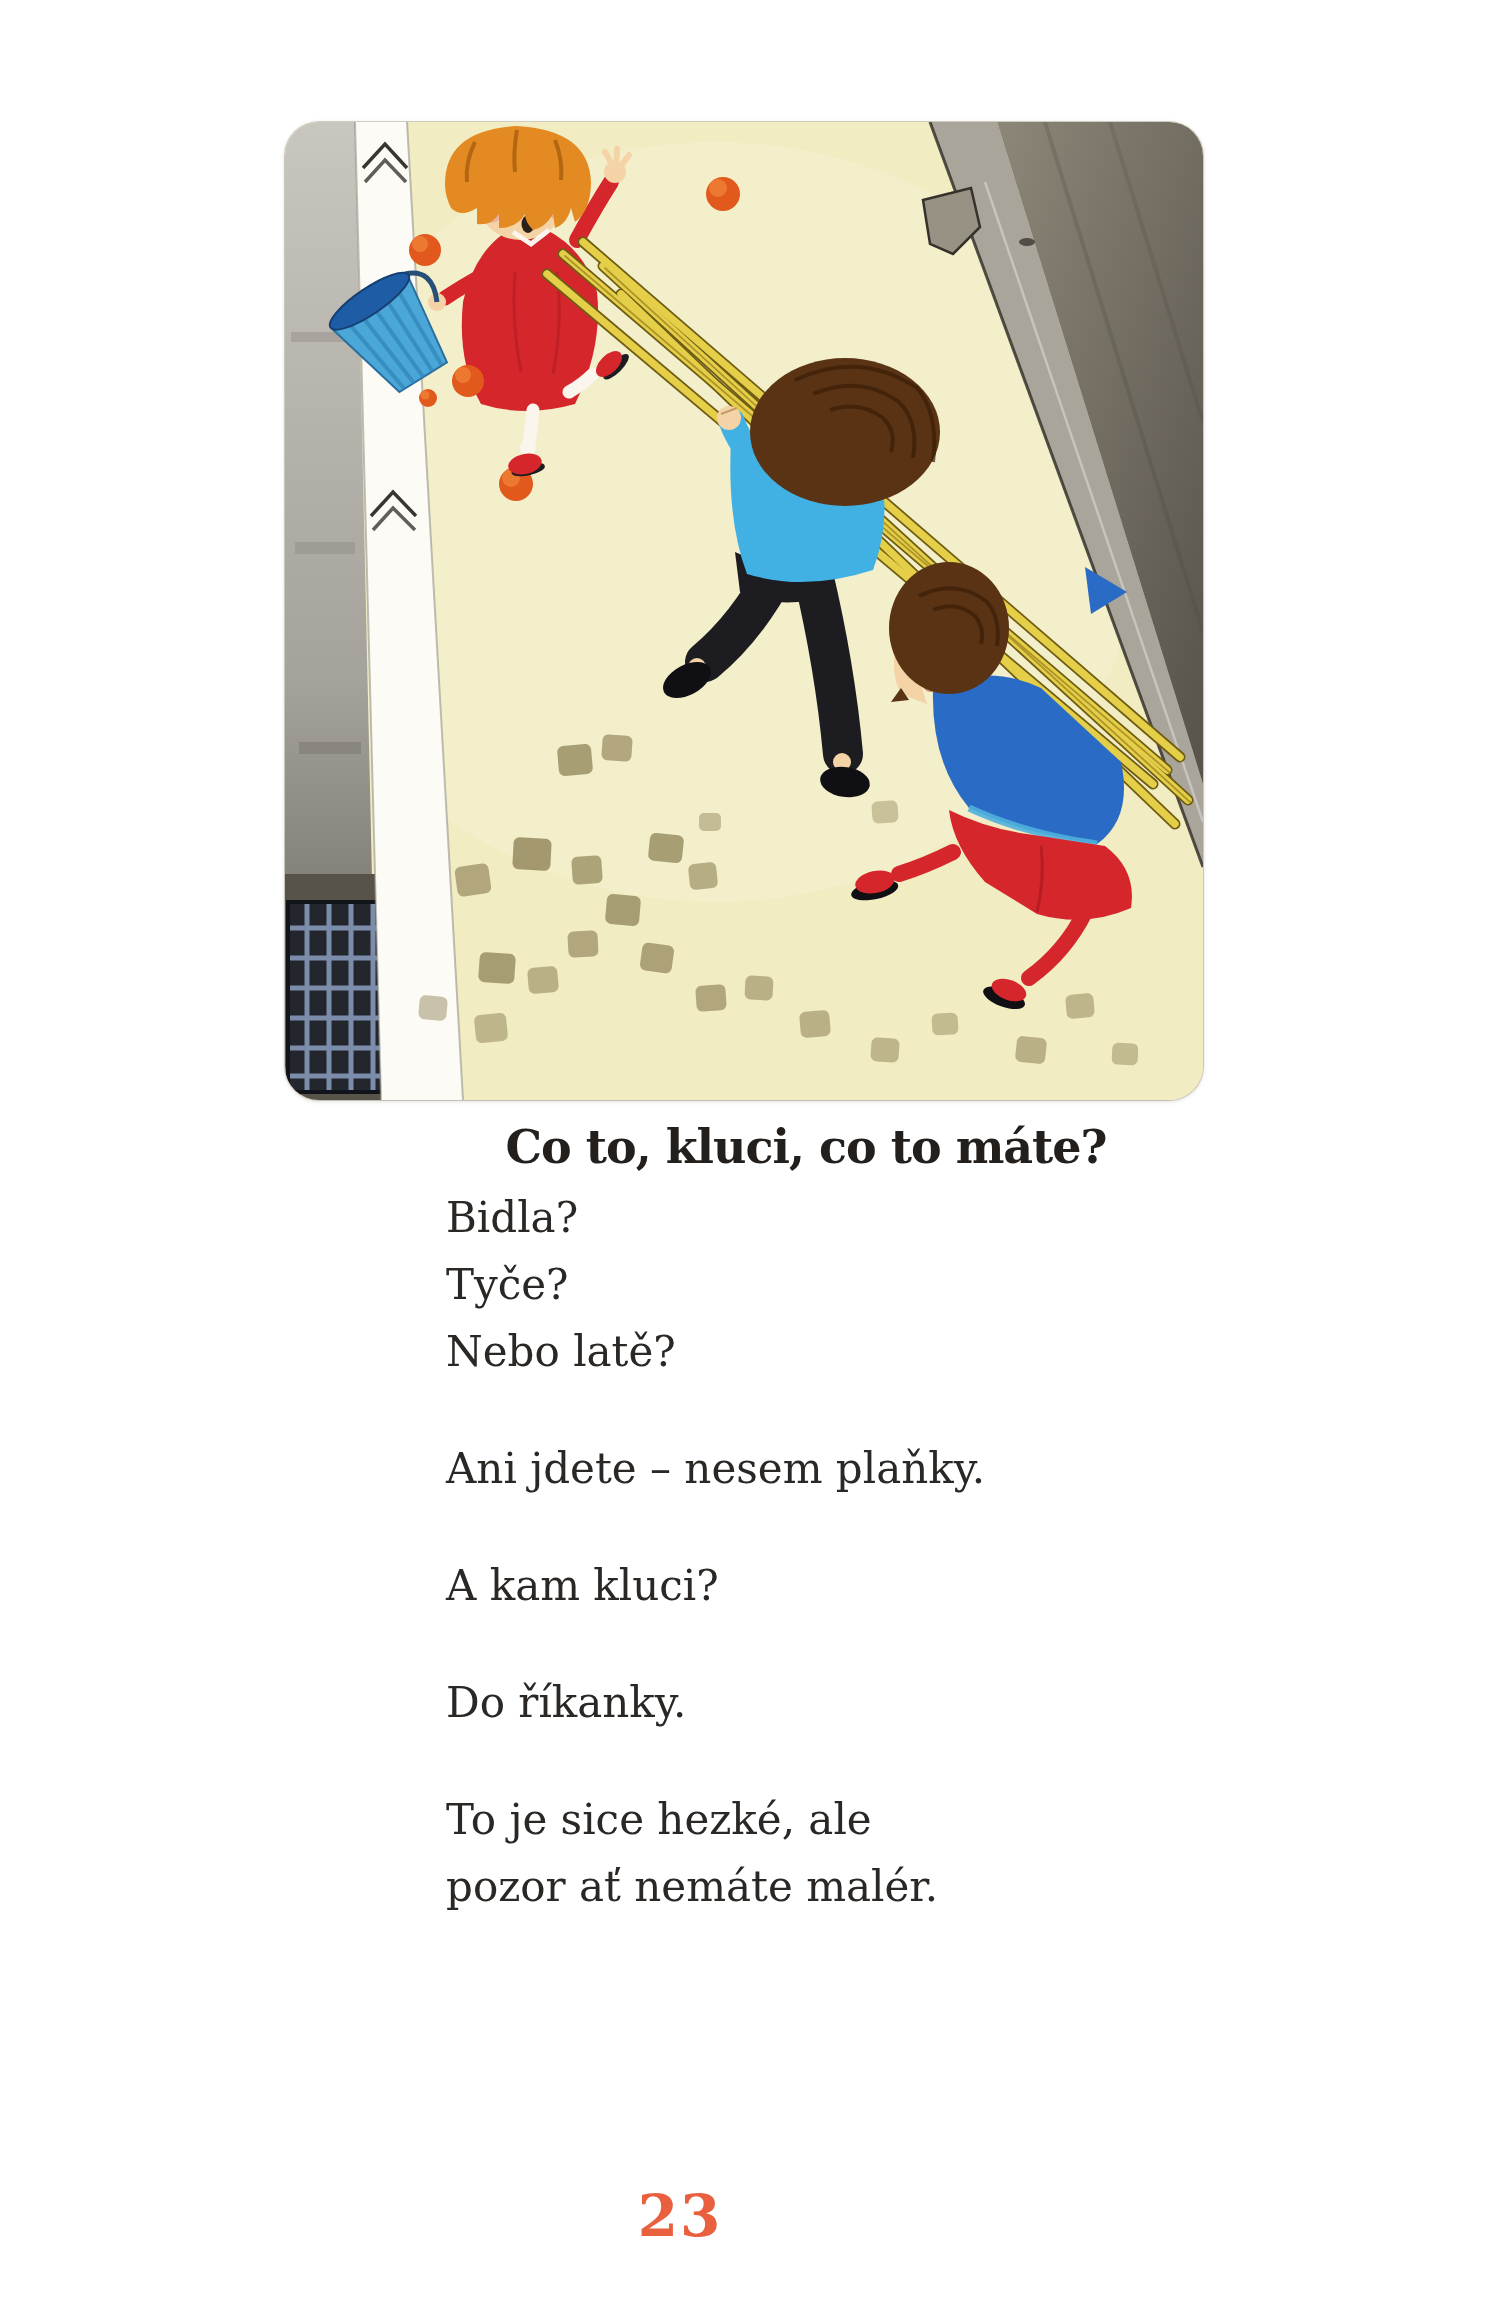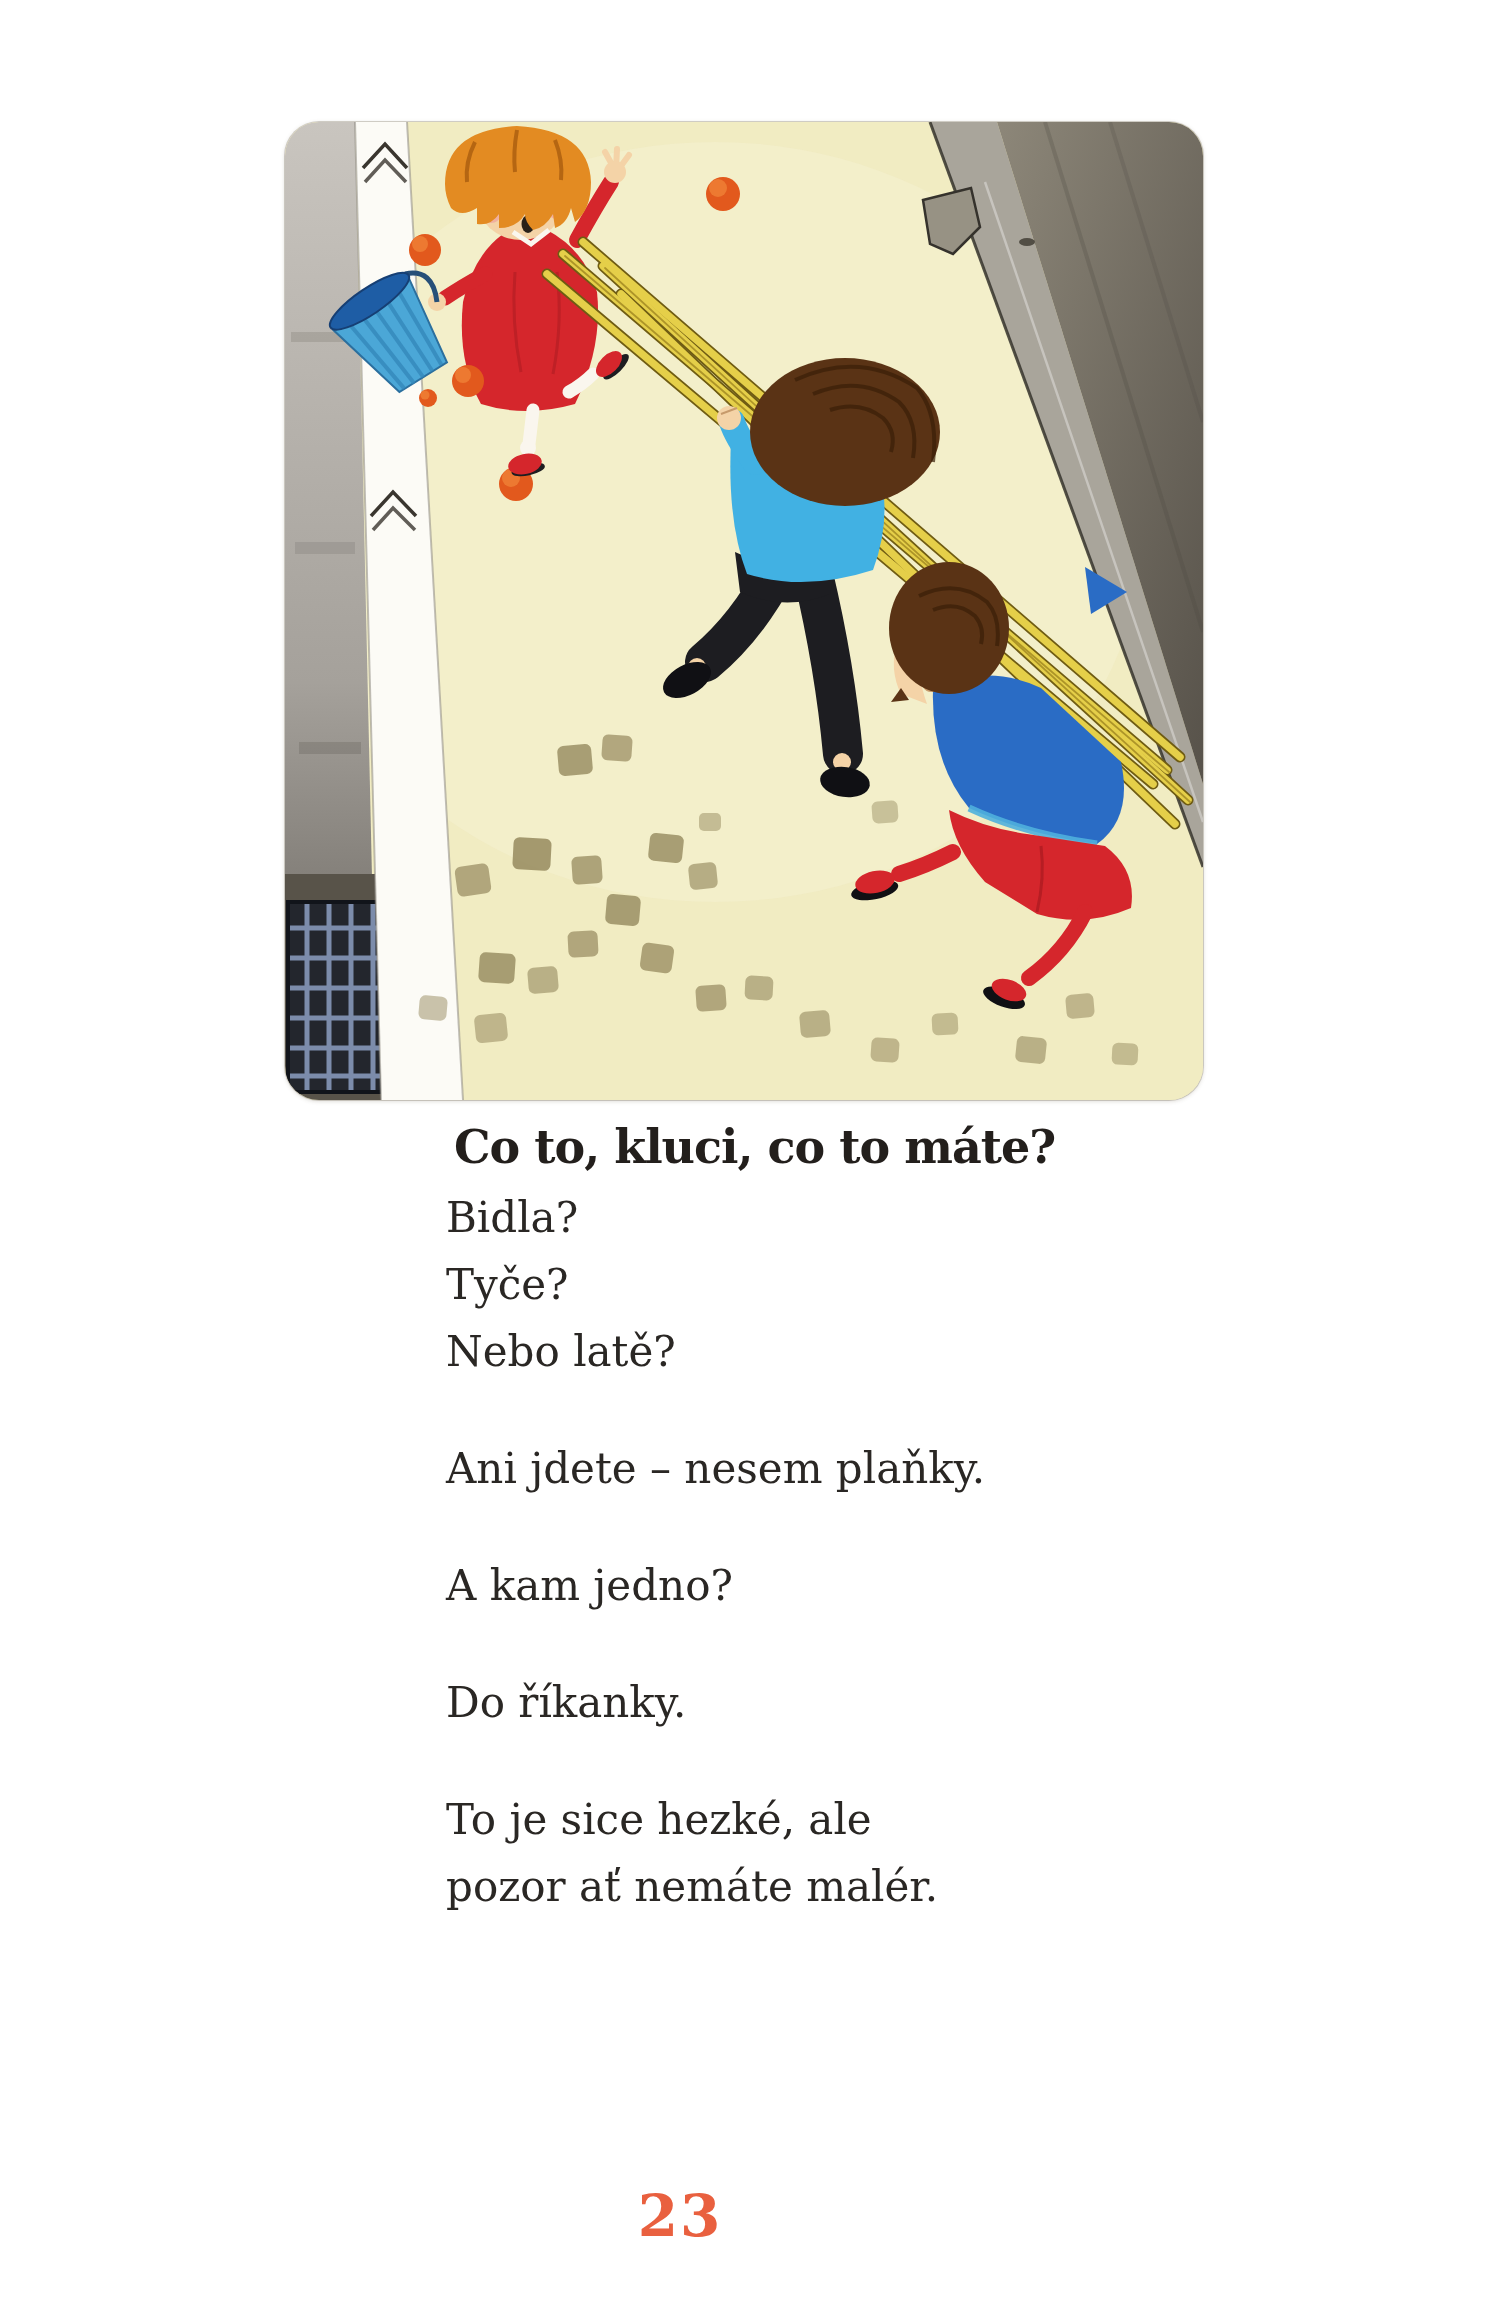--- a/index.html
+++ b/index.html
@@ -15,21 +15,21 @@
     box-shadow:0 0 0 1px rgba(110,100,80,.28), 0 1px 4px rgba(90,80,60,.25);
     background:var(--street);
   }
   .illustration-wrap svg{display:block;width:100%;height:100%;}
   .poem{
     position:absolute;left:438px;top:1118px;width:720px;
     color:var(--ink,#231f1c);
   }
   .poem-title{
     font-size:46px;font-weight:800;letter-spacing:-1px;
-    line-height:58px;margin:0 0 8px 16px;color:var(--ink,#231f1c);
+    line-height:58px;margin:0 0 8px 16px;color:var(--ink,#231f1c);text-align:center;
   }
   .stanza{
     font-size:42px;font-weight:400;line-height:67px;
     margin:0 0 50px 8px;color:#2a2724;
   }
   .page-number{
     position:absolute;left:0;top:2182px;width:1360px;text-align:center;
     font-size:58px;font-weight:800;letter-spacing:2px;
     color:var(--accent,#e9603f);
   }
@@ -280,19 +280,19 @@
       <path d="M616,566 L606,580 L624,578 Z" fill="var(--hair-boy)"></path>
     </g>
   </svg>
 </div>
 
 <div class="poem">
   <h2 class="poem-title">Co to, kluci, co to máte?</h2>
   <div>
       <p class="stanza">Bidla?<br>Tyče?<br>Nebo latě?</p>
       <p class="stanza">Ani jdete – nesem plaňky.</p>
-      <p class="stanza">A kam jedno?</p>
+      <p class="stanza">A kam kluci?</p>
       <p class="stanza">Do říkanky.</p>
       <p class="stanza">To je sice hezké, ale<br>pozor ať nemáte malér.</p>
     </div>
 </div>
 
 <div class="page-number">23</div>
 
 </body></html>

